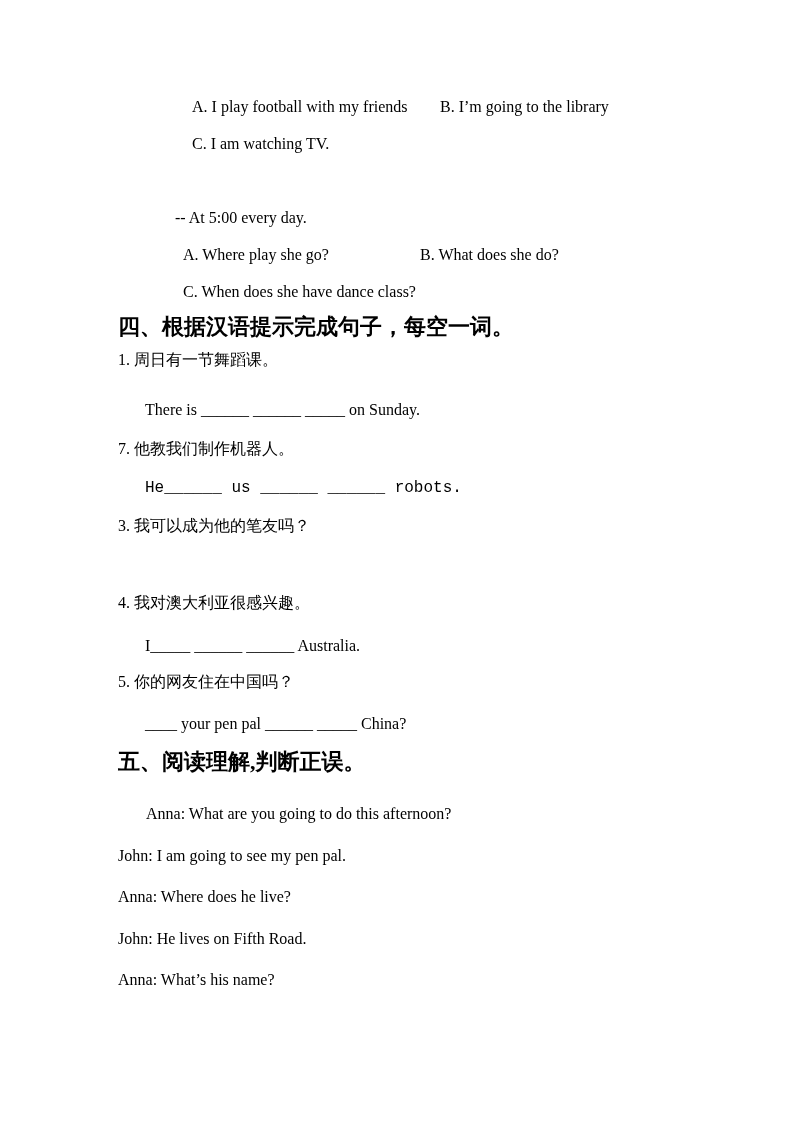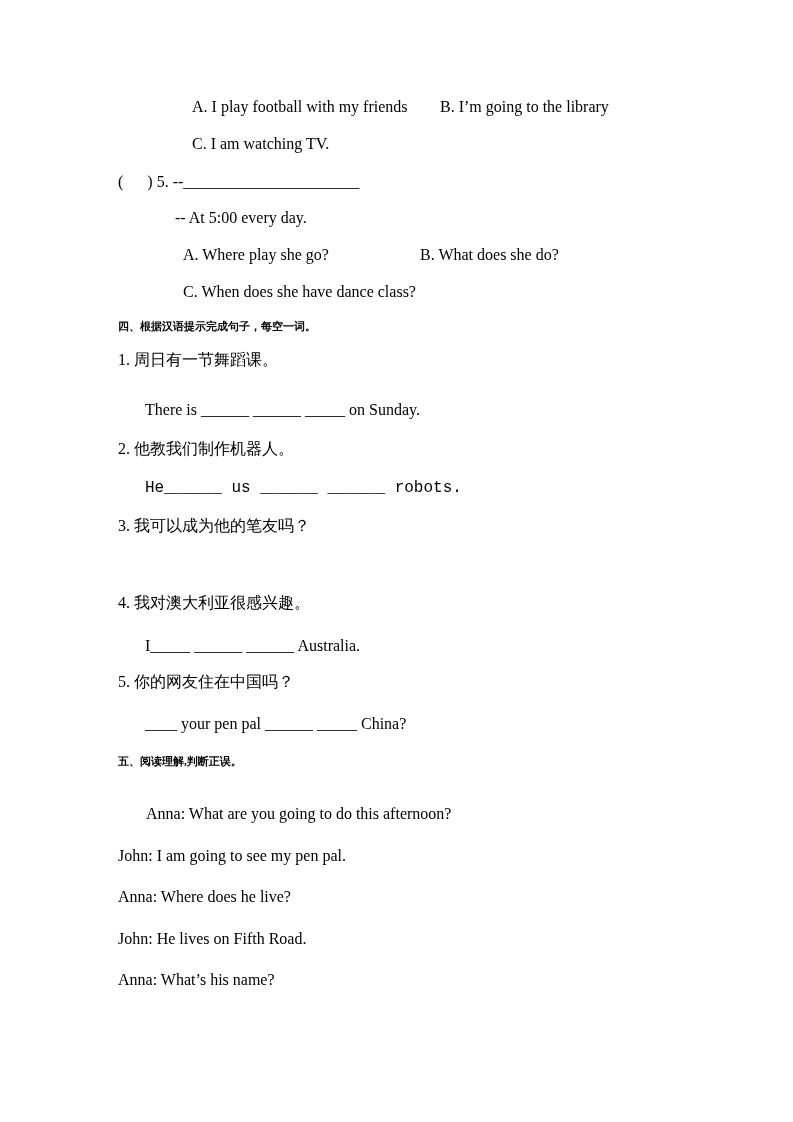--- a/index.html
+++ b/index.html
@@ -18,44 +18,43 @@
   }
   .line {
     position: absolute;
     font-size: 16px;
     line-height: 19px;
     white-space: pre;
     color: #000000;
   }
   .heading {
     font-weight: bold;
-    font-size: 11px;
+    font-size: 22px;
   }
 </style>
 </head>
 <body>
 
 <div class="page">
 
   <div class="line" style="left:192px; top:97px;">A. I play football with my friends</div>
   <div class="line" style="left:440px; top:97px;">B. I’m going to the library</div>
   <div class="line" style="left:192px; top:134px;">C. I am watching TV.</div>
 
-  <div class="line" style="left:118px; top:172px;">(      ) 5. --______________________</div>
   <div class="line" style="left:175px; top:208px;">-- At 5:00 every day.</div>
   <div class="line" style="left:183px; top:245px;">A. Where play she go?</div>
   <div class="line" style="left:420px; top:245px;">B. What does she do?</div>
   <div class="line" style="left:183px; top:282px;">C. When does she have dance class?</div>
 
   <div class="line heading" style="left:118px; top:317px;">四、根据汉语提示完成句子，每空一词。</div>
 
   <div class="line" style="left:118px; top:350px;">1. 周日有一节舞蹈课。</div>
   <div class="line" style="left:145px; top:400px;">There is ______ ______ _____ on Sunday.</div>
 
-  <div class="line" style="left:118px; top:439px;">2. 他教我们制作机器人。</div>
+  <div class="line" style="left:118px; top:439px;">7. 他教我们制作机器人。</div>
   <div class="line" style="left:145px; top:479px;font-family:Liberation Mono, monospace;">He______ us ______ ______ robots.</div>
 
   <div class="line" style="left:118px; top:516px;">3. 我可以成为他的笔友吗？</div>
 
   <div class="line" style="left:118px; top:593px;">4. 我对澳大利亚很感兴趣。</div>
   <div class="line" style="left:145px; top:636px;">I_____ ______ ______ Australia.</div>
 
   <div class="line" style="left:118px; top:672px;">5. 你的网友住在中国吗？</div>
   <div class="line" style="left:145px; top:714px;">____ your pen pal ______ _____ China?</div>
 

